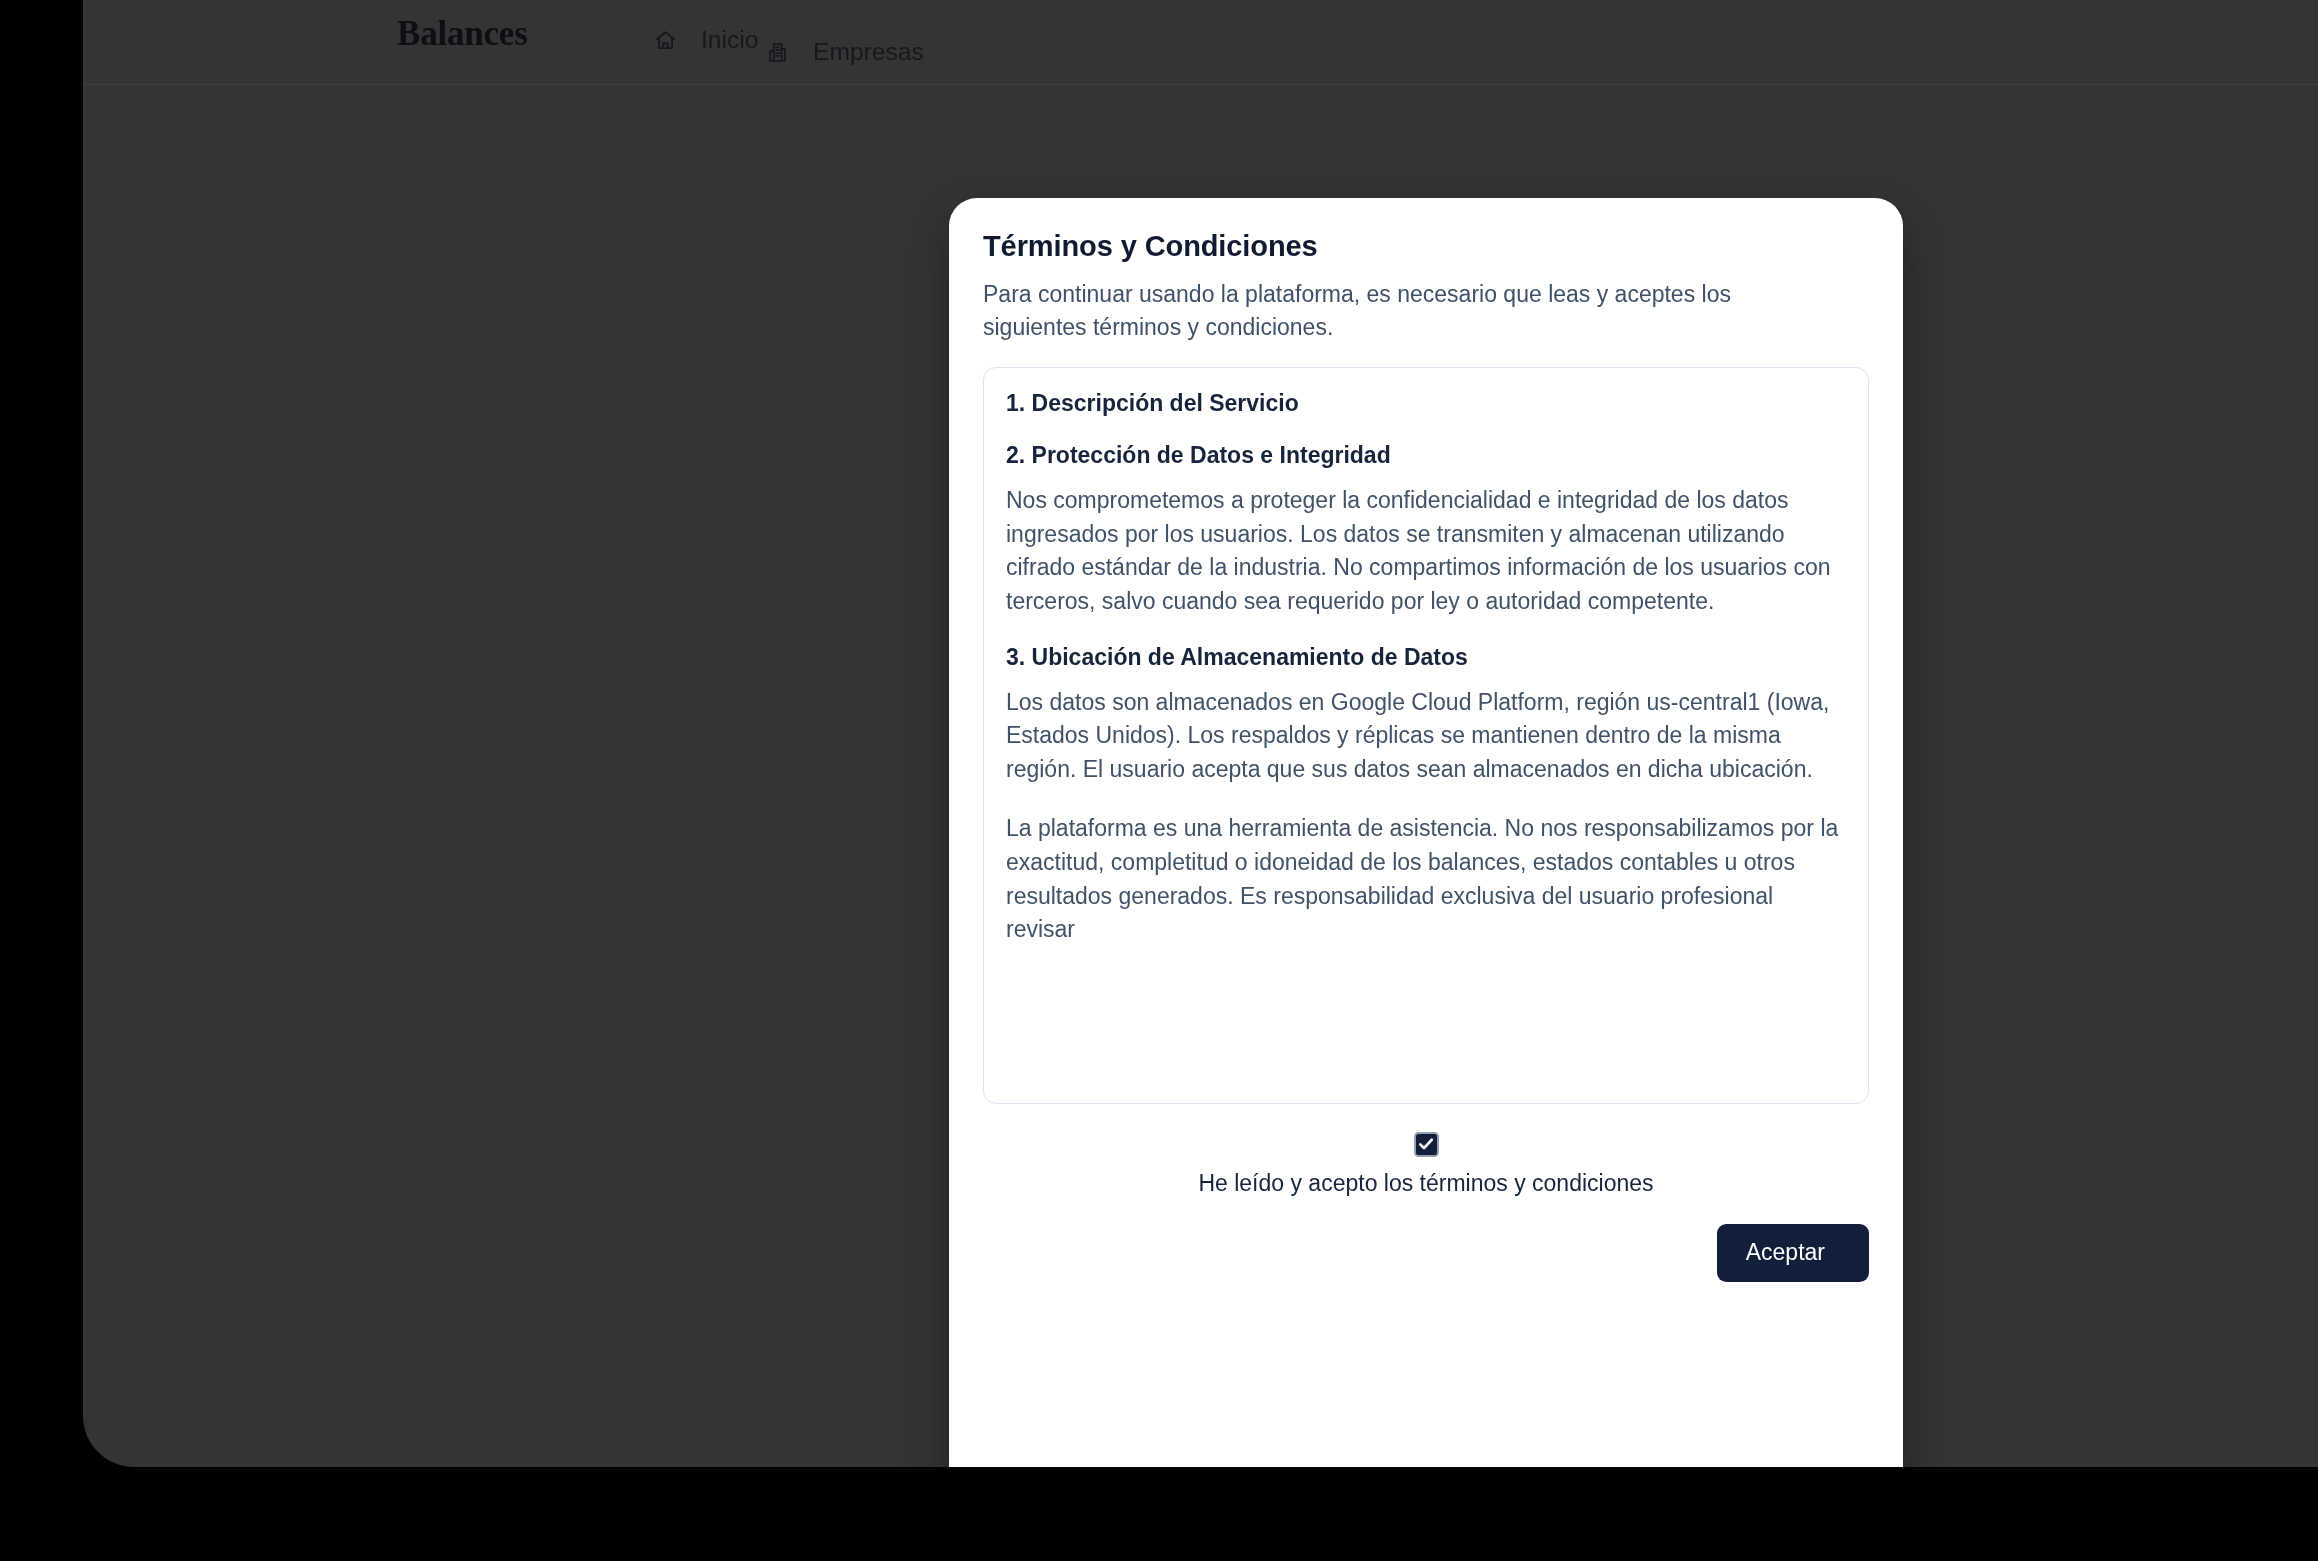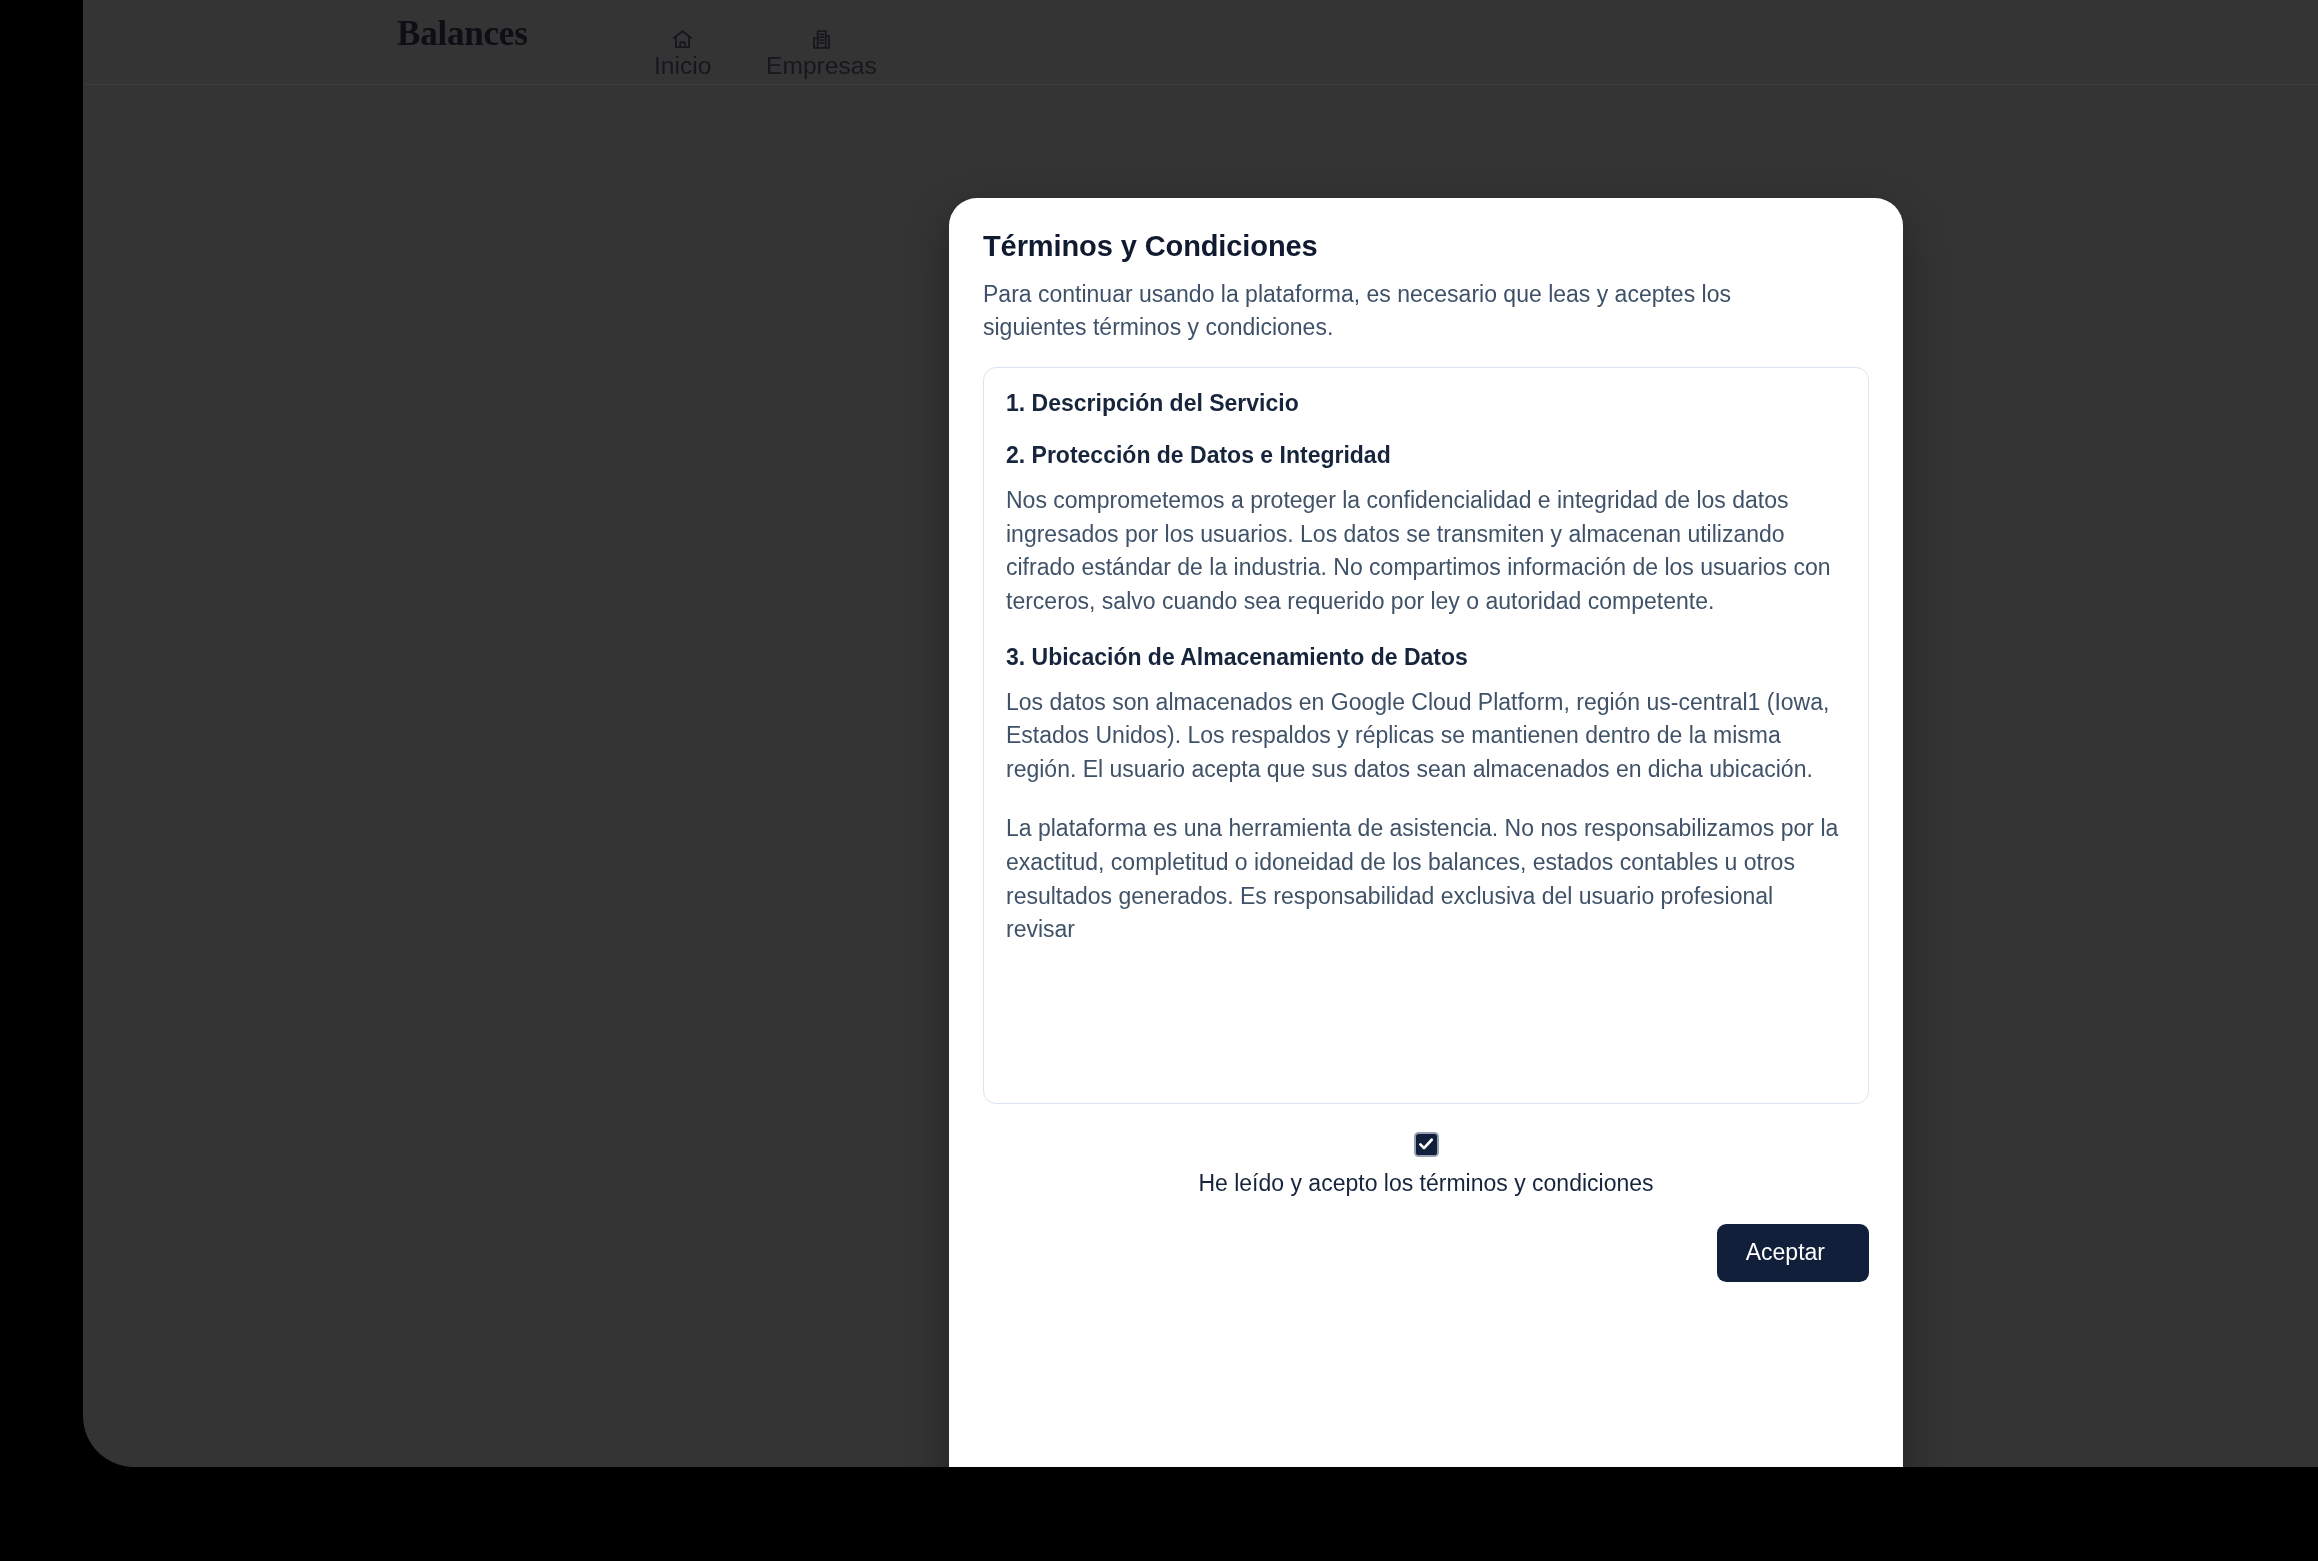--- a/index.html
+++ b/index.html
@@ -58,31 +58,30 @@
     font-size: 35px;
     letter-spacing: -0.2px;
     color: #0e0f14;
     line-height: 1;
   }
 
   .nav-link {
     position: absolute;
     display: flex;
     align-items: center;
-    gap: 3px;
+    gap: 24px;
     color: #16181d;
     font-size: 24.6px;
     line-height: 1;
     text-decoration: none;
     cursor: pointer;
-    flex-direction: column;
   }
 
   #nav-item-inicio { left: 571px; top: 28px; }
-  #nav-item-empresas { left: 683px; top: 28px; justify-content: center; }
+  #nav-item-empresas { left: 683px; top: 40px; justify-content: center; }
 
   .nav-icon { display: block; width: 23px; height: 23px; flex: 0 0 23px; }
 
   
   #modal-overlay {
     position: absolute;
     left: 0; top: 85px;
     width: 2683px;
     height: 1381px;
   }

